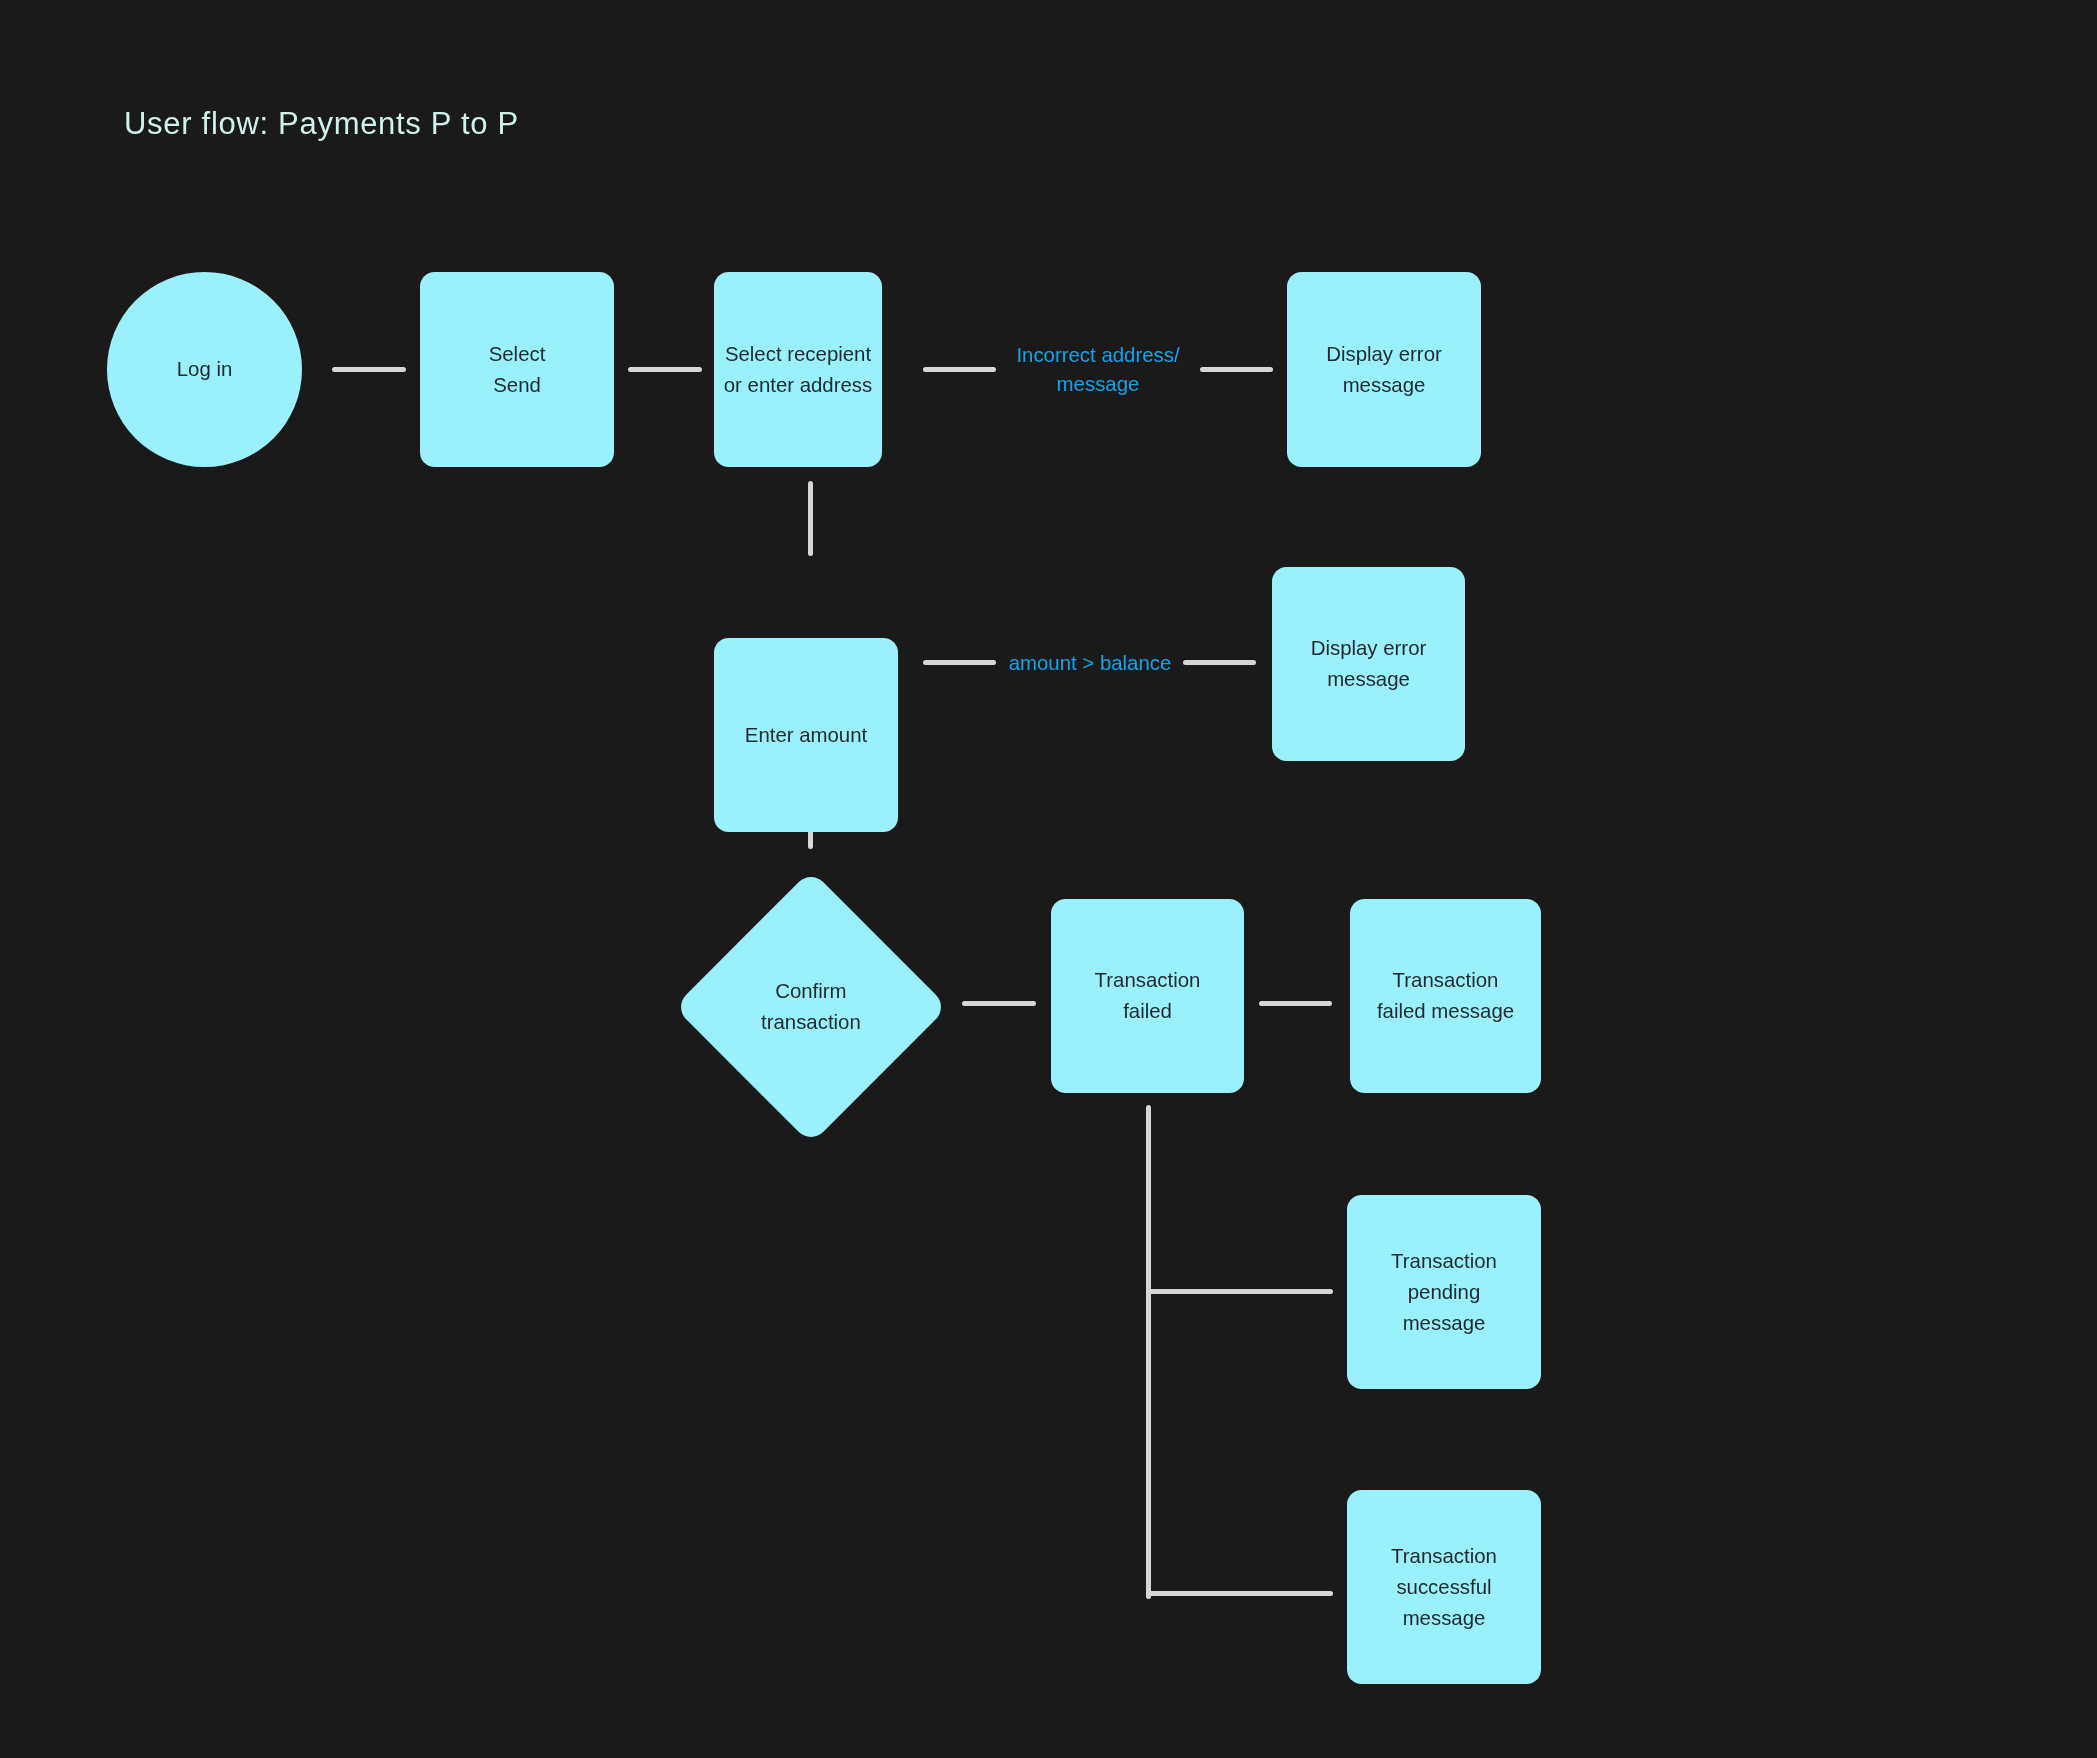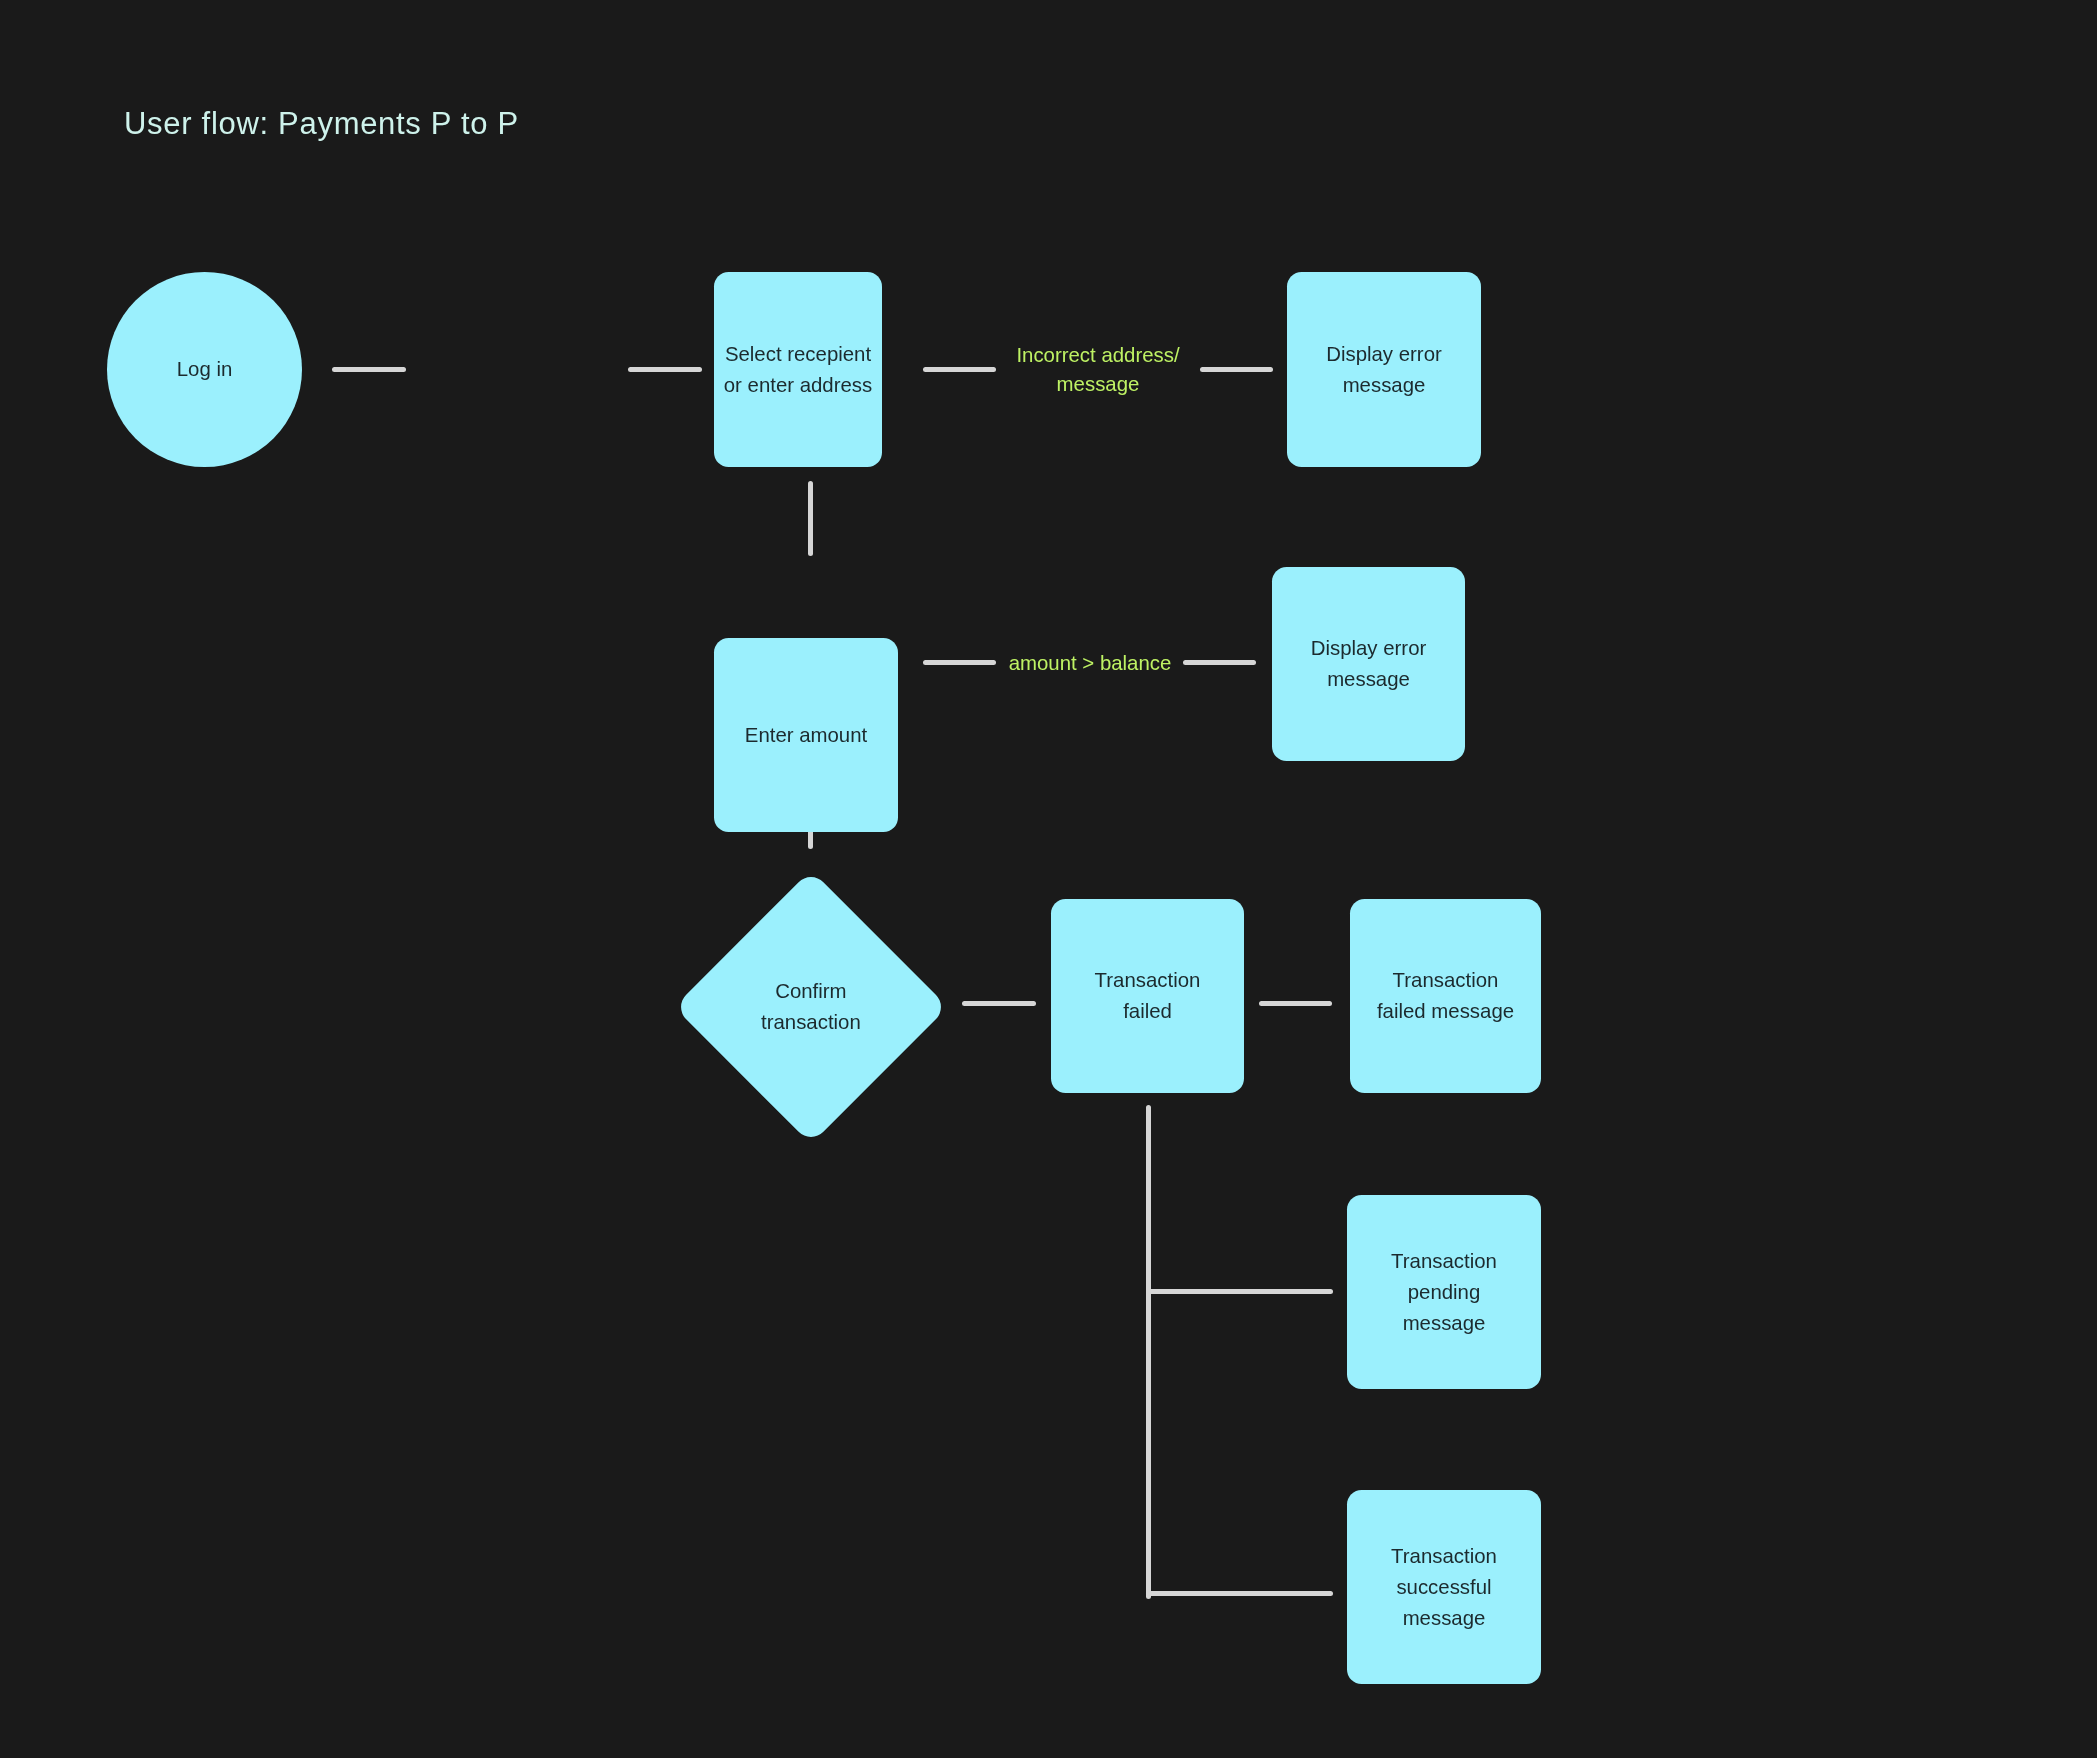--- a/index.html
+++ b/index.html
@@ -59,21 +59,21 @@
   .conn {
     position: absolute;
     background: #D6D6D6;
     border-radius: 2.9px;
   }
   .conn.h { height: 5.1px; }
   .conn.v { width: 5.1px; }
   .edge-label {
     position: absolute;
     transform: translate(-50%, -50%);
-    color: #bef264;
+    color: #0ea5e9;
     font-size: 20.4px;
     line-height: 29px;
     text-align: center;
     white-space: nowrap;
   }
 </style>
 </head>
 <body>
 
 <div class="canvas">
@@ -91,20 +91,24 @@
   <div class="conn h" style="left:962px; top:1001px; width:74px;"></div>
   <div class="conn h" style="left:1259px; top:1001px; width:73px;"></div>
   <div class="conn v" style="left:1146px; top:1105px; height:494px;"></div>
   <div class="conn h" style="left:1149px; top:1289px; width:184px;"></div>
   <div class="conn h" style="left:1146px; top:1591px; width:187px;"></div>
 
   <div class="node circle" style="left:107px; top:272px; width:195px; height:195px;">
     <span>Log in</span>
   </div>
 
+  <div class="node" style="left:420px; top:272px; width:194px; height:195px;">
+    <span>Select</span>
+    <span>Send</span>
+  </div>
 
   <div class="node" style="left:714px; top:272px; width:168px; height:195px;">
     <span>Select recepient</span>
     <span>or enter address</span>
   </div>
 
   <div class="node" style="left:1287px; top:272px; width:194px; height:195px;">
     <span>Display error</span>
     <span>message</span>
   </div>

